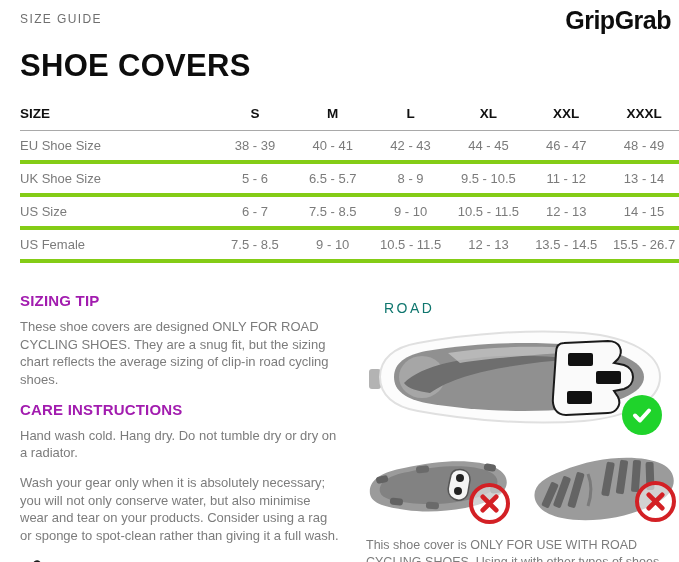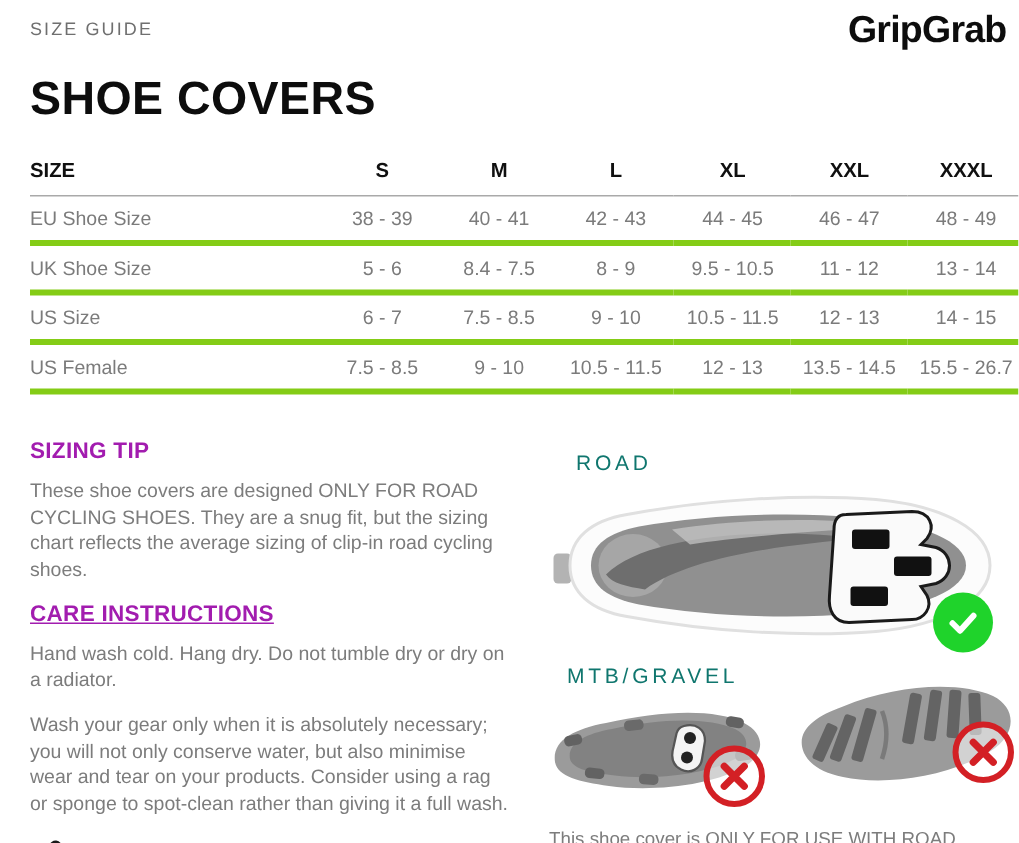--- a/index.html
+++ b/index.html
@@ -30,21 +30,21 @@
     padding:7px 0 7px 0;border-bottom:4px solid #84cc16;
   }
   table.sizes td.row-label{text-align:left;}
   
   .bottom{display:flex;gap:22px;}
   .left-col{width:322px;flex:0 0 322px;}
   .right-col{flex:1;position:relative;}
   h3.section-heading{font-size:15px;font-weight:800;color:#a21caf;margin:0 0 9px 0;letter-spacing:0.2px;}
   .left-col .tip-head{margin-top:29px;}
   .left-col p{font-size:13px;line-height:1.36;color:#7c7c7c;margin:0 0 12px 0;}
-  .care-head{margin-top:14px;text-decoration:underline;}
+  .care-head{margin-top:14px;}
   .care-icons{display:flex;align-items:flex-end;gap:13px;margin-top:10px;}
   .care-icons svg{display:block;}
   
   .shoe-label{font-size:14px;color:#0f766e;letter-spacing:2.5px;line-height:1;}
   .road-label{margin:38px 0 0 20px;}
   .road-figure{position:relative;width:302px;height:116px;margin:4px 0 0 4px;}
   .sub-row{display:flex;gap:16px;margin-top:8px;}
   .sub-col{position:relative;}
   .sub-col .shoe-label{margin-left:14px;}
   .sub-figure{position:relative;width:148px;height:76px;margin-top:5px;}
@@ -90,21 +90,21 @@
           <td>38 - 39</td>
           <td>40 - 41</td>
           <td>42 - 43</td>
           <td>44 - 45</td>
           <td>46 - 47</td>
           <td>48 - 49</td>
         </tr>
         <tr>
           <td class="row-label">UK Shoe Size</td>
           <td>5 - 6</td>
-          <td>8.4 - 7.5</td>
+          <td>6.5 - 5.7</td>
           <td>8 - 9</td>
           <td>9.5 - 10.5</td>
           <td>11 - 12</td>
           <td>13 - 14</td>
         </tr>
         <tr>
           <td class="row-label">US Size</td>
           <td>6 - 7</td>
           <td>7.5 - 8.5</td>
           <td>9 - 10</td>
@@ -208,21 +208,20 @@
         </span>
         <div class="badge-check">
           <svg width="24" height="24" viewBox="0 0 24 24" fill="none" stroke="#ffffff" stroke-width="4" stroke-linecap="round" stroke-linejoin="round">
             <path d="M5 12.5 L10 17.5 L19 7.5"></path>
           </svg>
         </div>
       </div>
 
       <div class="sub-row">
         <div class="sub-col">
-          <div class="shoe-label">MTB/GRAVEL</div>
           <div class="sub-figure">
             <span>
               <svg width="148" height="76" viewBox="0 0 148 76" fill="none">
                 <path d="M6 46 C4 32 18 24 40 20 C76 12 112 10 132 20 C146 27 146 40 134 48 C112 62 70 66 42 62 C22 59 8 56 6 46 Z" fill="#9b9b9b"></path>
                 <path d="M16 44 C14 34 26 27 44 24 C76 17 108 16 126 24 C136 29 136 38 126 44 C106 55 70 58 46 55 C30 53 18 51 16 44 Z" fill="#828282"></path>
                 <rect x="12" y="28" width="12" height="7" rx="3" fill="#626262" transform="rotate(-12 18 31)"></rect>
                 <rect x="26" y="50" width="13" height="7" rx="3" fill="#626262" transform="rotate(6 32 53)"></rect>
                 <rect x="120" y="16" width="12" height="7" rx="3" fill="#626262" transform="rotate(10 126 19)"></rect>
                 <rect x="126" y="38" width="12" height="7" rx="3" fill="#626262" transform="rotate(-8 132 41)"></rect>
                 <rect x="52" y="18" width="13" height="7" rx="3" fill="#6a6a6a" transform="rotate(-6 58 21)"></rect>

